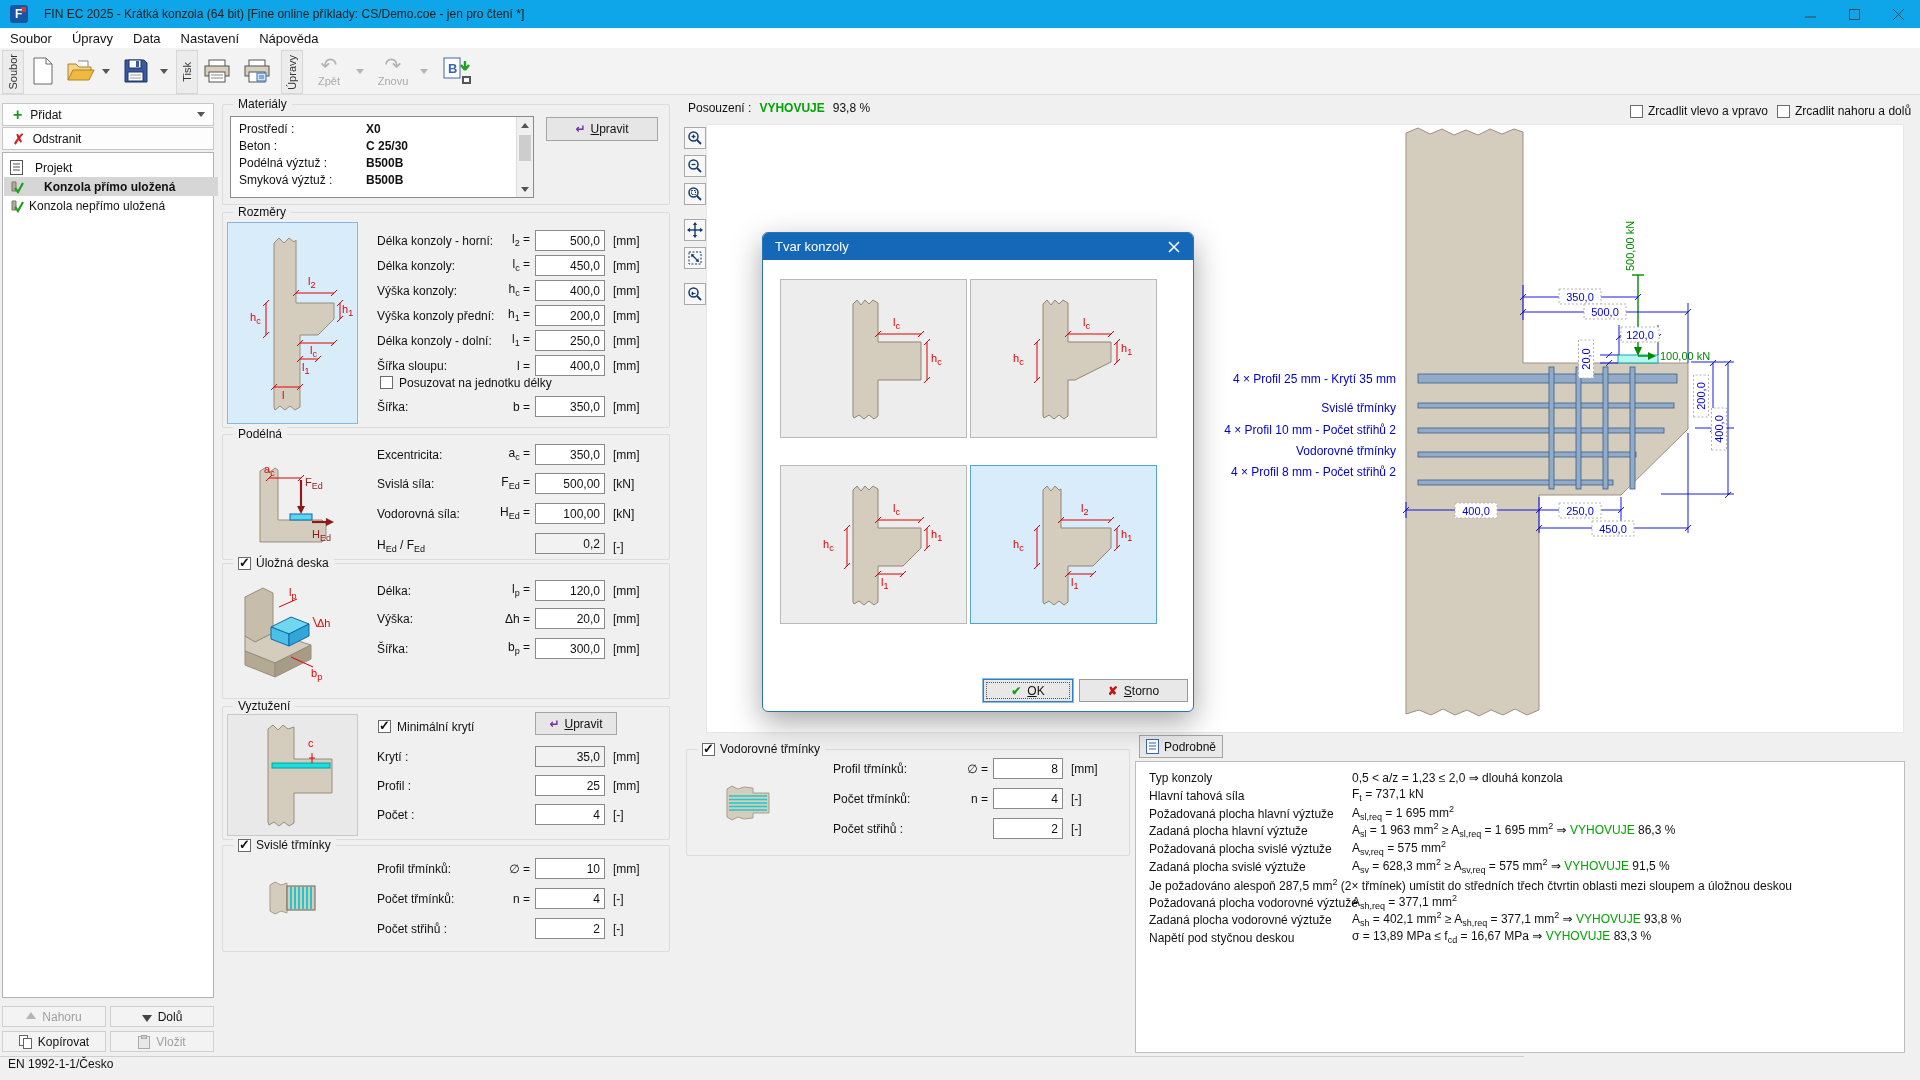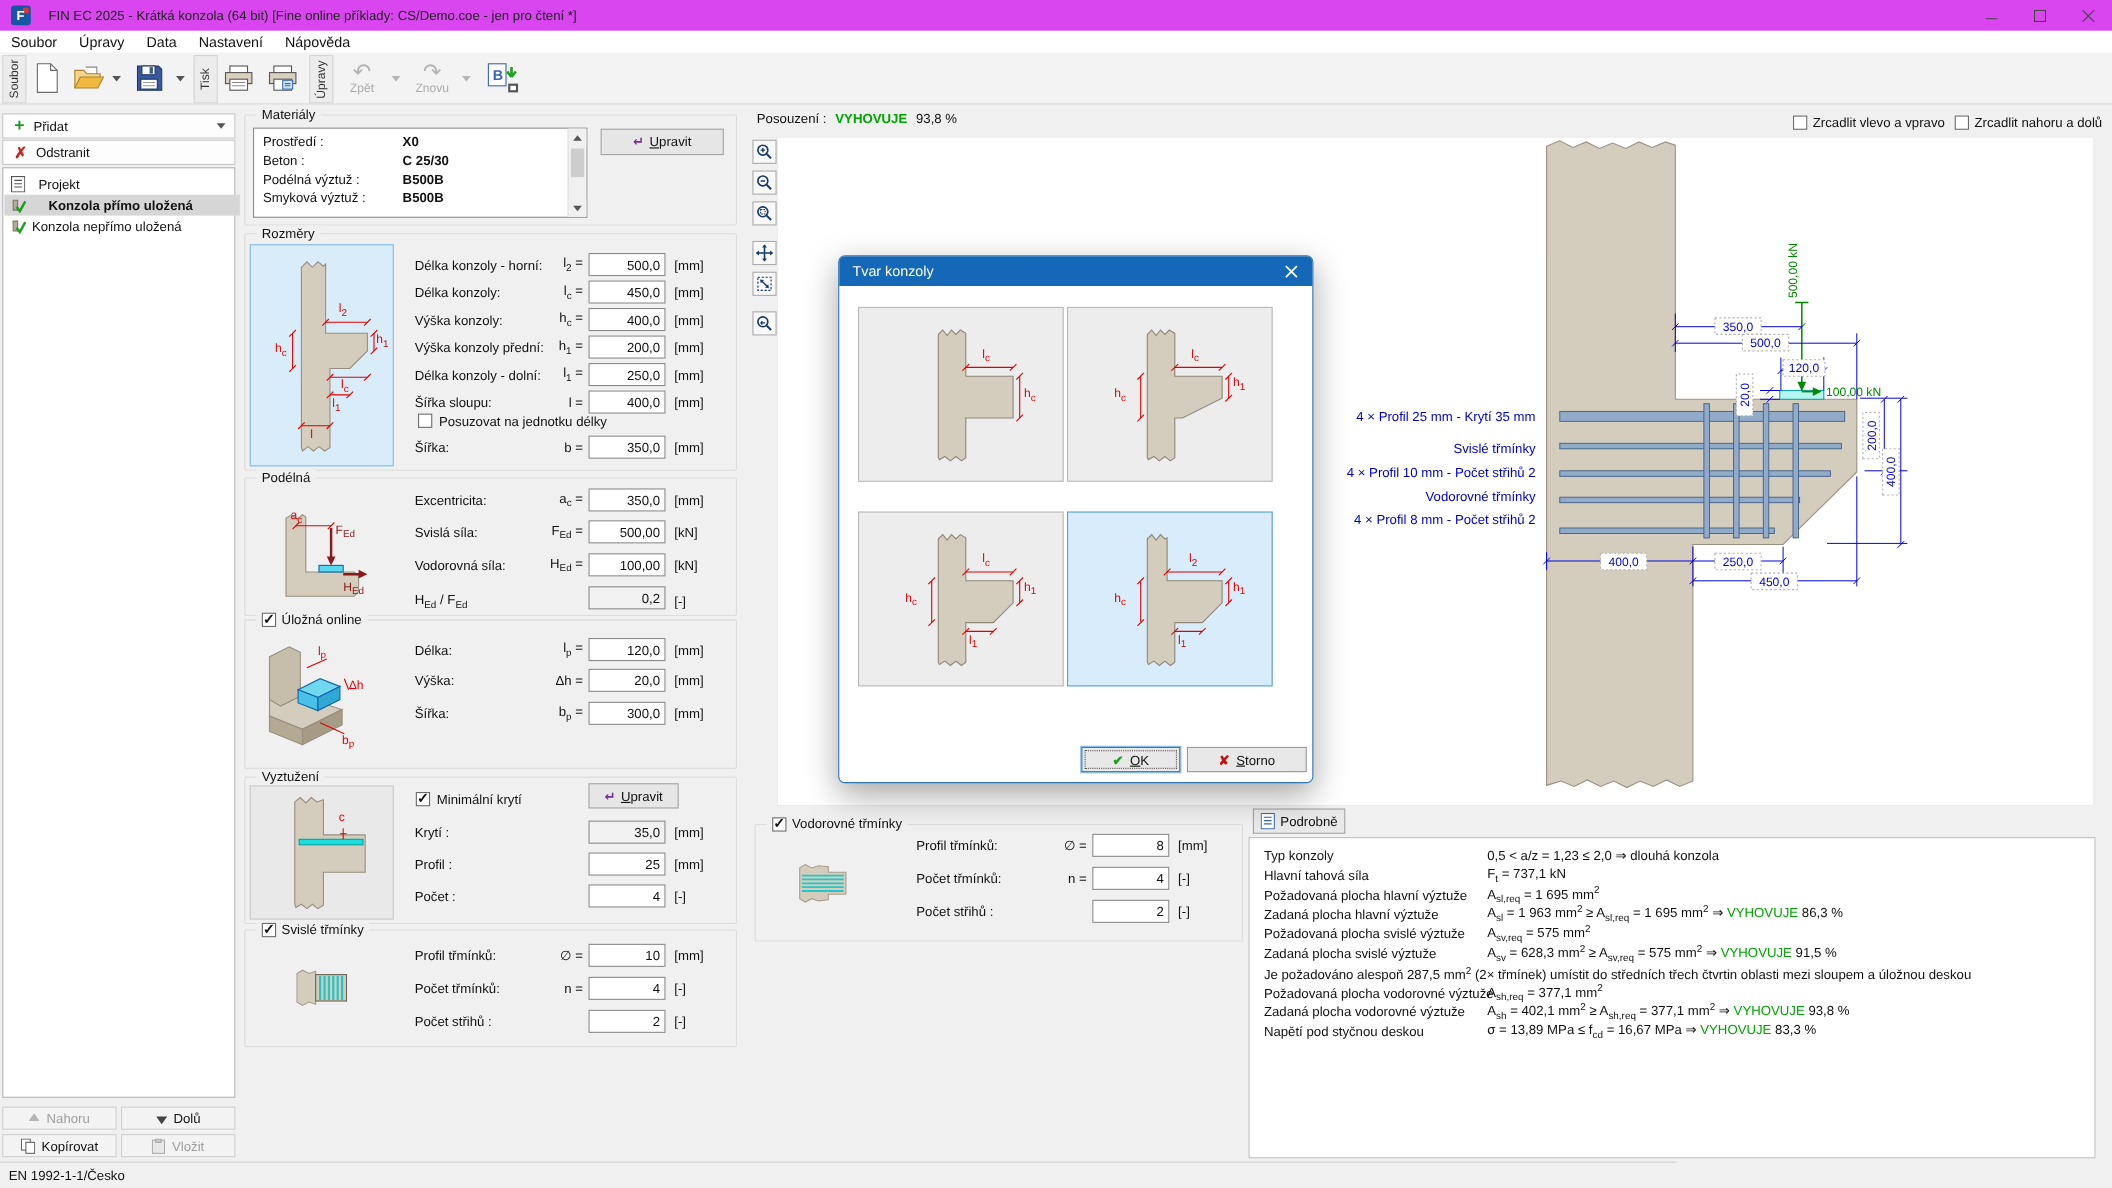--- a/index.html
+++ b/index.html
@@ -5,21 +5,21 @@
   html,body{margin:0;padding:0;background:#888;}
   #app{position:relative;width:1920px;height:1080px;background:#f0f0f0;overflow:hidden;
        font-family:"Liberation Sans",sans-serif;font-size:12px;color:#111;}
   svg text{font-family:"Liberation Sans",sans-serif;}
   sub{font-size:9px;}
   sup{font-size:9px;}
   u{text-decoration:underline;}
   .ok{color:#00a400;}
 
   
-  .titlebar{position:absolute;left:0;top:0;width:1920px;height:28px;background:#d946ef;border-bottom:1px solid #e8e8e8;display:flex;align-items:center;}
+  .titlebar{position:absolute;left:0;top:0;width:1920px;height:28px;background:#0ea5e9;border-bottom:1px solid #e8e8e8;display:flex;align-items:center;}
   .apptitle{margin-left:8px;font-size:12px;color:#222;white-space:nowrap;}
   .appicon{width:18px;height:18px;margin-left:10px;margin-right:8px;background:#1557a5;border-radius:3px;position:relative;flex:none;}
   .appicon::after{content:"F";position:absolute;left:5px;top:2px;color:#fff;font-weight:bold;font-size:12px;}
   .appicon::before{content:"";position:absolute;right:2px;top:2px;width:5px;height:5px;background:#d33;}
   .wbtn{position:absolute;top:0;width:44px;height:28px;display:flex;align-items:center;justify-content:center;}
   .menubar{position:absolute;left:0;top:28px;width:1920px;height:20px;background:#fff;display:flex;align-items:center;}
   .menuitem{padding:0 10px;height:20px;display:flex;align-items:center;font-size:13px;}
   .toolbar{position:absolute;left:0;top:48px;width:1920px;height:46px;background:#f3f3f3;border-bottom:1px solid #dcdcdc;}
   .vtab{position:absolute;top:2px;width:20px;height:42px;background:#ececec;border:1px solid #d6d6d6;display:flex;align-items:center;justify-content:center;}
   .vtab span{writing-mode:vertical-rl;transform:rotate(180deg);font-size:11px;color:#333;}
@@ -29,21 +29,21 @@
   .tlabel-dis{font-size:11px;color:#ababab;margin-top:1px;}
   .uglyph{font-family:"DejaVu Sans",sans-serif;font-size:20px;color:#b3b3b3;line-height:18px;}
 
   
   .siderow{position:absolute;background:#fdfdfd;border:1px solid #c6c6c6;display:flex;align-items:center;}
   .treebox{position:absolute;left:2px;top:152px;width:212px;height:846px;background:#fff;border:1px solid #b3b3b3;box-sizing:border-box;}
   .treeitem{position:absolute;left:1px;width:208px;height:19px;display:flex;align-items:center;gap:5px;padding-left:6px;}
   .treeitem.sel{background:#d6d6d6;font-weight:bold;}
   .sbtn{position:absolute;height:21px;background:#f3f3f3;border:1px solid #cfcfcf;display:flex;align-items:center;justify-content:center;gap:6px;box-sizing:border-box;}
   .dis{color:#9f9f9f;}
-  .statusbar{position:absolute;left:0;top:1056px;width:1524px;height:24px;background:#f0f0f0;border-top:1px solid #cfcfcf;display:flex;align-items:center;}
+  .statusbar{position:absolute;left:0;top:1056px;width:1524px;height:24px;background:#f0f0f0;border-top:1px solid #cfcfcf;display:flex;}
 
   
   .gbox{position:absolute;border:1px solid #dcdcdc;border-radius:2px;}
   .gtitle{position:absolute;top:-8px;left:10px;background:#f0f0f0;padding:0 5px;display:flex;align-items:center;gap:5px;white-space:nowrap;}
   .cb{width:13px;height:13px;border:1px solid #6b6b6b;background:#fff;display:inline-block;position:relative;flex:none;box-sizing:border-box;}
   .cb.checked::after{content:"✓";position:absolute;left:0px;top:-3px;font-size:13px;font-weight:bold;color:#111;}
   .formrow{position:absolute;display:flex;align-items:center;height:21px;white-space:nowrap;}
   .rlabel{width:123px;flex:none;}
   .rsym{width:30px;flex:none;text-align:right;}
   .rlabel2{width:120px;flex:none;}
@@ -429,21 +429,21 @@
   <div class="formrow" style="left:377px;top:533px;align-items:flex-end;">
       <span class="rlabel">H<sub>Ed</sub> / F<sub>Ed</sub></span>
       <span class="rsym"></span>
       <span class="rinput ro">0,2</span>
       <span class="runit">[-]</span>
     </div>
 
   <div class="gbox" style="left:222px;top:563px;width:446px;height:134px;">
     <div class="gtitle">
       <span class="cb checked"></span>
-      <span>Úložná online</span>
+      <span>Úložná deska</span>
     </div>
   </div>
   <div class="preview" style="left:233px;top:583px;width:100px;height:104px;">
     <svg width="100" height="104">
       <polygon points="12,14 30,5 40,10 40,50 22,59 12,53" fill="#c6bdab" stroke="#978e7e"></polygon>
       <polygon points="12,53 22,59 40,50 78,62 42,80 12,68" fill="#d4ccbd" stroke="#978e7e"></polygon>
       <polygon points="12,68 42,80 42,94 12,82" fill="#b4a993" stroke="#978e7e"></polygon>
       <polygon points="42,80 78,62 78,76 42,94" fill="#a69b84" stroke="#978e7e"></polygon>
       <polygon points="38,44 58,34 76,41 56,51" fill="#6fd8ef" stroke="#1166aa"></polygon>
       <polygon points="38,44 56,51 56,63 38,56" fill="#49c0e8" stroke="#1166aa"></polygon>

